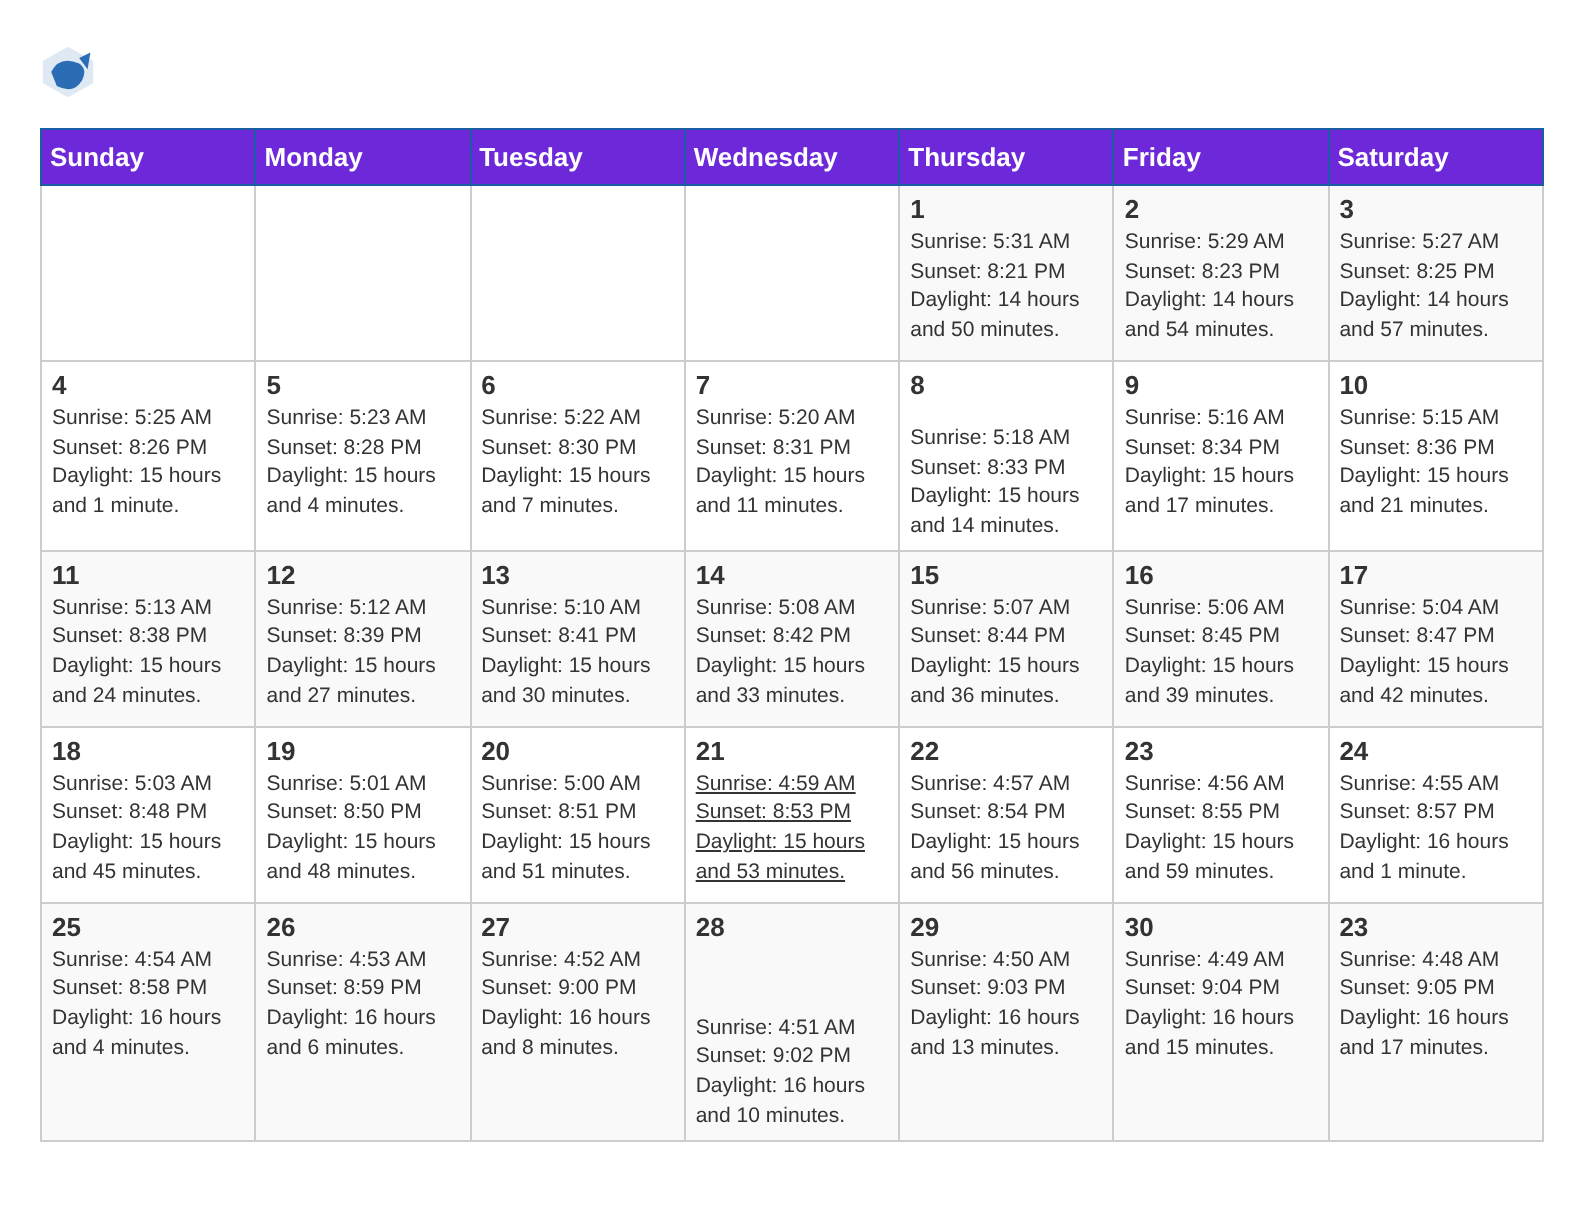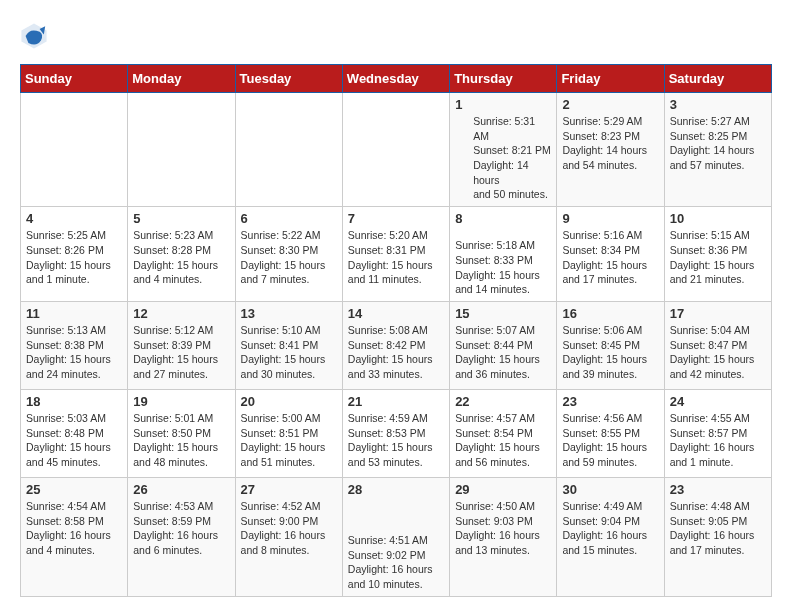--- a/index.html
+++ b/index.html
@@ -48,21 +48,21 @@
       font-size: 18px;
       color: #555;
       font-weight: normal;
     }
     table {
       width: 100%;
       border-collapse: collapse;
       font-size: 11px;
     }
     thead tr th {
-      background-color: #b91c1c;
+      background-color: #6d28d9;
       color: #fff;
       padding: 6px 4px;
       text-align: left;
       font-size: 13px;
       font-weight: bold;
       border: 1px solid #1a5da5;
     }
     tbody tr td {
       border: 1px solid #ccc;
       padding: 4px 5px;
@@ -124,21 +124,21 @@
       </tr>
   </thead>
   <tbody>
   <tr>
         <td class="empty-cell"></td>
         <td class="empty-cell"></td>
         <td class="empty-cell"></td>
         <td class="empty-cell"></td>
         <td>
           <span class="day-num">1</span>
-          <div class="day-detail" style="white-space: pre-line; margin-left: 18px;">Sunrise: 5:31 AM
+          <div class="day-detail" style="white-space: pre-line;">Sunrise: 5:31 AM
 Sunset: 8:21 PM
 Daylight: 14 hours
 and 50 minutes.</div>
         </td>
         <td>
           <span class="day-num">2</span>
           <div class="day-detail" style="white-space: pre-line;">Sunrise: 5:29 AM
 Sunset: 8:23 PM
 Daylight: 14 hours
 and 54 minutes.</div>
@@ -270,21 +270,21 @@
         </td>
         <td>
           <span class="day-num">20</span>
           <div class="day-detail" style="white-space: pre-line;">Sunrise: 5:00 AM
 Sunset: 8:51 PM
 Daylight: 15 hours
 and 51 minutes.</div>
         </td>
         <td>
           <span class="day-num">21</span>
-          <div class="day-detail" style="white-space: pre-line;">Sunrise: 4:59 AM
+          <div class="day-detail" style="white-space: pre-line; text-decoration: underline;">Sunrise: 4:59 AM
 Sunset: 8:53 PM
 Daylight: 15 hours
 and 53 minutes.</div>
         </td>
         <td>
           <span class="day-num">22</span>
           <div class="day-detail" style="white-space: pre-line;">Sunrise: 4:57 AM
 Sunset: 8:54 PM
 Daylight: 15 hours
 and 56 minutes.</div>

